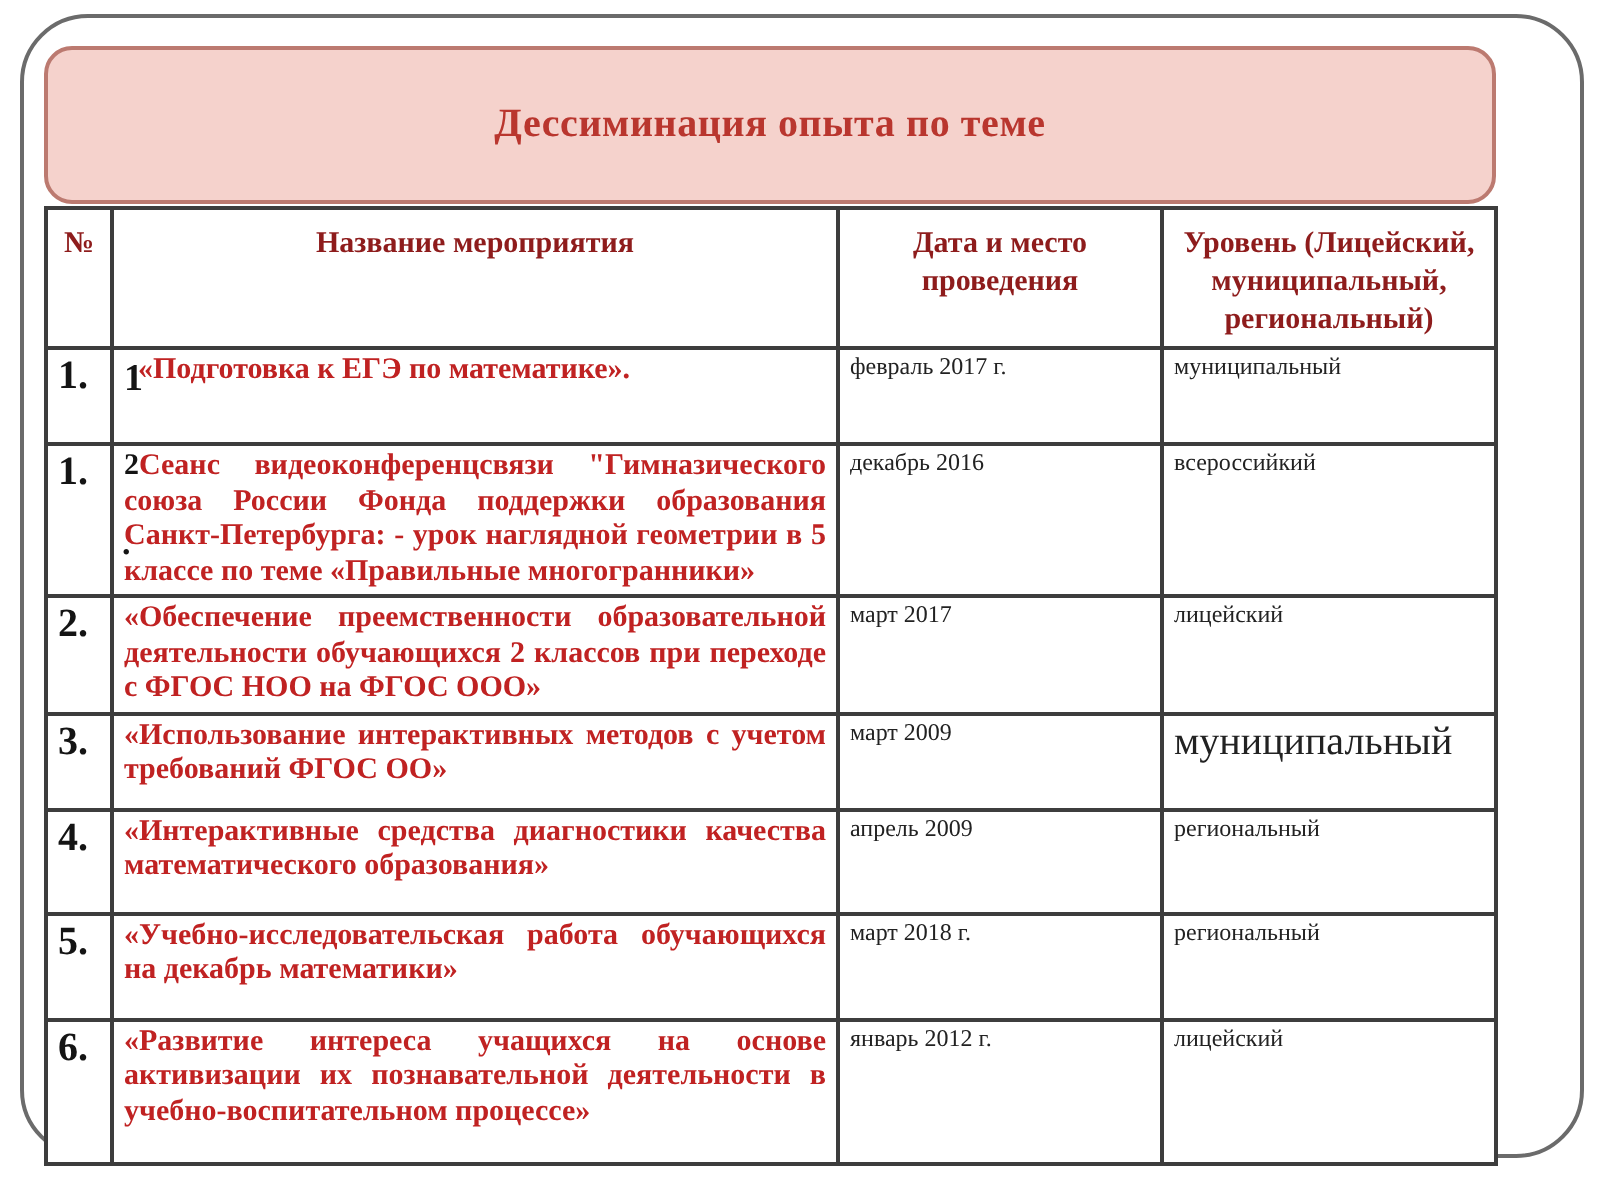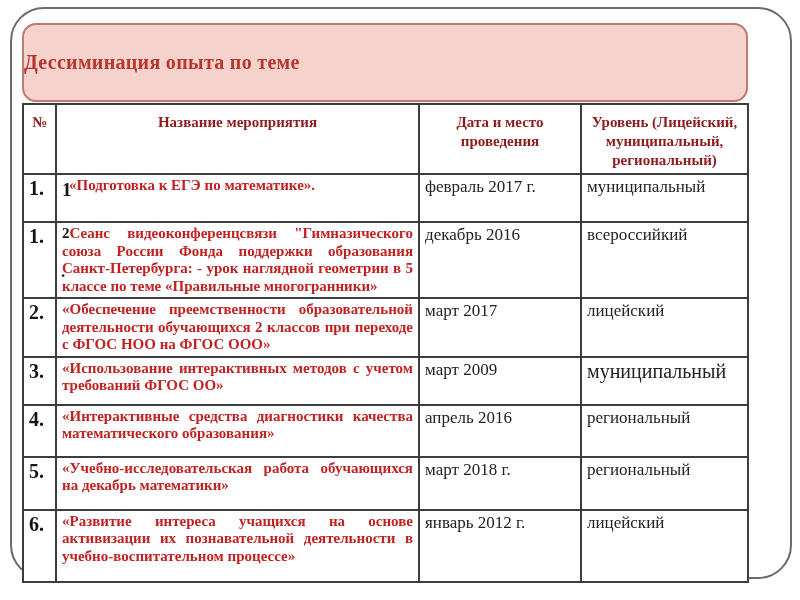--- a/index.html
+++ b/index.html
@@ -23,20 +23,21 @@
   
   .title-box {
     position: absolute;
     left: 22px; top: 23px;
     width: 722px; height: 75px;
     background: #f5d2cc;
     border: 2px solid #bc7a70;
     border-radius: 14px;
     display: flex;
     align-items: center;
+    justify-content: center;
   }
   .title-text {
     color: #b9362e;
     font-size: 20px;
     font-weight: bold;
     letter-spacing: 0.3px;
   }
   
   table.events {
     position: absolute;
@@ -78,21 +79,21 @@
     color: #c02222;
     font-weight: bold;
     font-size: 15px;
     line-height: 17.5px;
     text-align: justify;
     padding-top: 3px;
   }
   tr.r0 td.name { text-align: left; padding-left: 12px; }
   td.date, td.level {
     color: #222222;
-    font-size: 17px;
+    font-size: 12px;
     line-height: 1.15;
     padding-top: 4px;
   }
   tr.r3 td.level { font-size: 20px; }
   
   tr.r0 td { height: 42px; }
   tr.r1 td { height: 66px; }
   tr.r2 td { height: 51px; }
   tr.r3 td { height: 42px; }
   tr.r4 td { height: 46px; }
@@ -169,21 +170,21 @@
       </tr>
       <tr class="r3">
         <td class="num">3.</td>
         <td class="name">«Использование интерактивных методов с учетом требований ФГОС ОО»</td>
         <td class="date">март 2009</td>
         <td class="level">муниципальный</td>
       </tr>
       <tr class="r4">
         <td class="num">4.</td>
         <td class="name">«Интерактивные средства диагностики качества математического образования»</td>
-        <td class="date">апрель 2016</td>
+        <td class="date">апрель 2009</td>
         <td class="level">региональный</td>
       </tr>
       <tr class="r5">
         <td class="num">5.</td>
         <td class="name">«Учебно-исследовательская работа обучающихся на декабрь математики»</td>
         <td class="date">март 2018 г.</td>
         <td class="level">региональный</td>
       </tr>
       <tr class="r6">
         <td class="num">6.</td>

